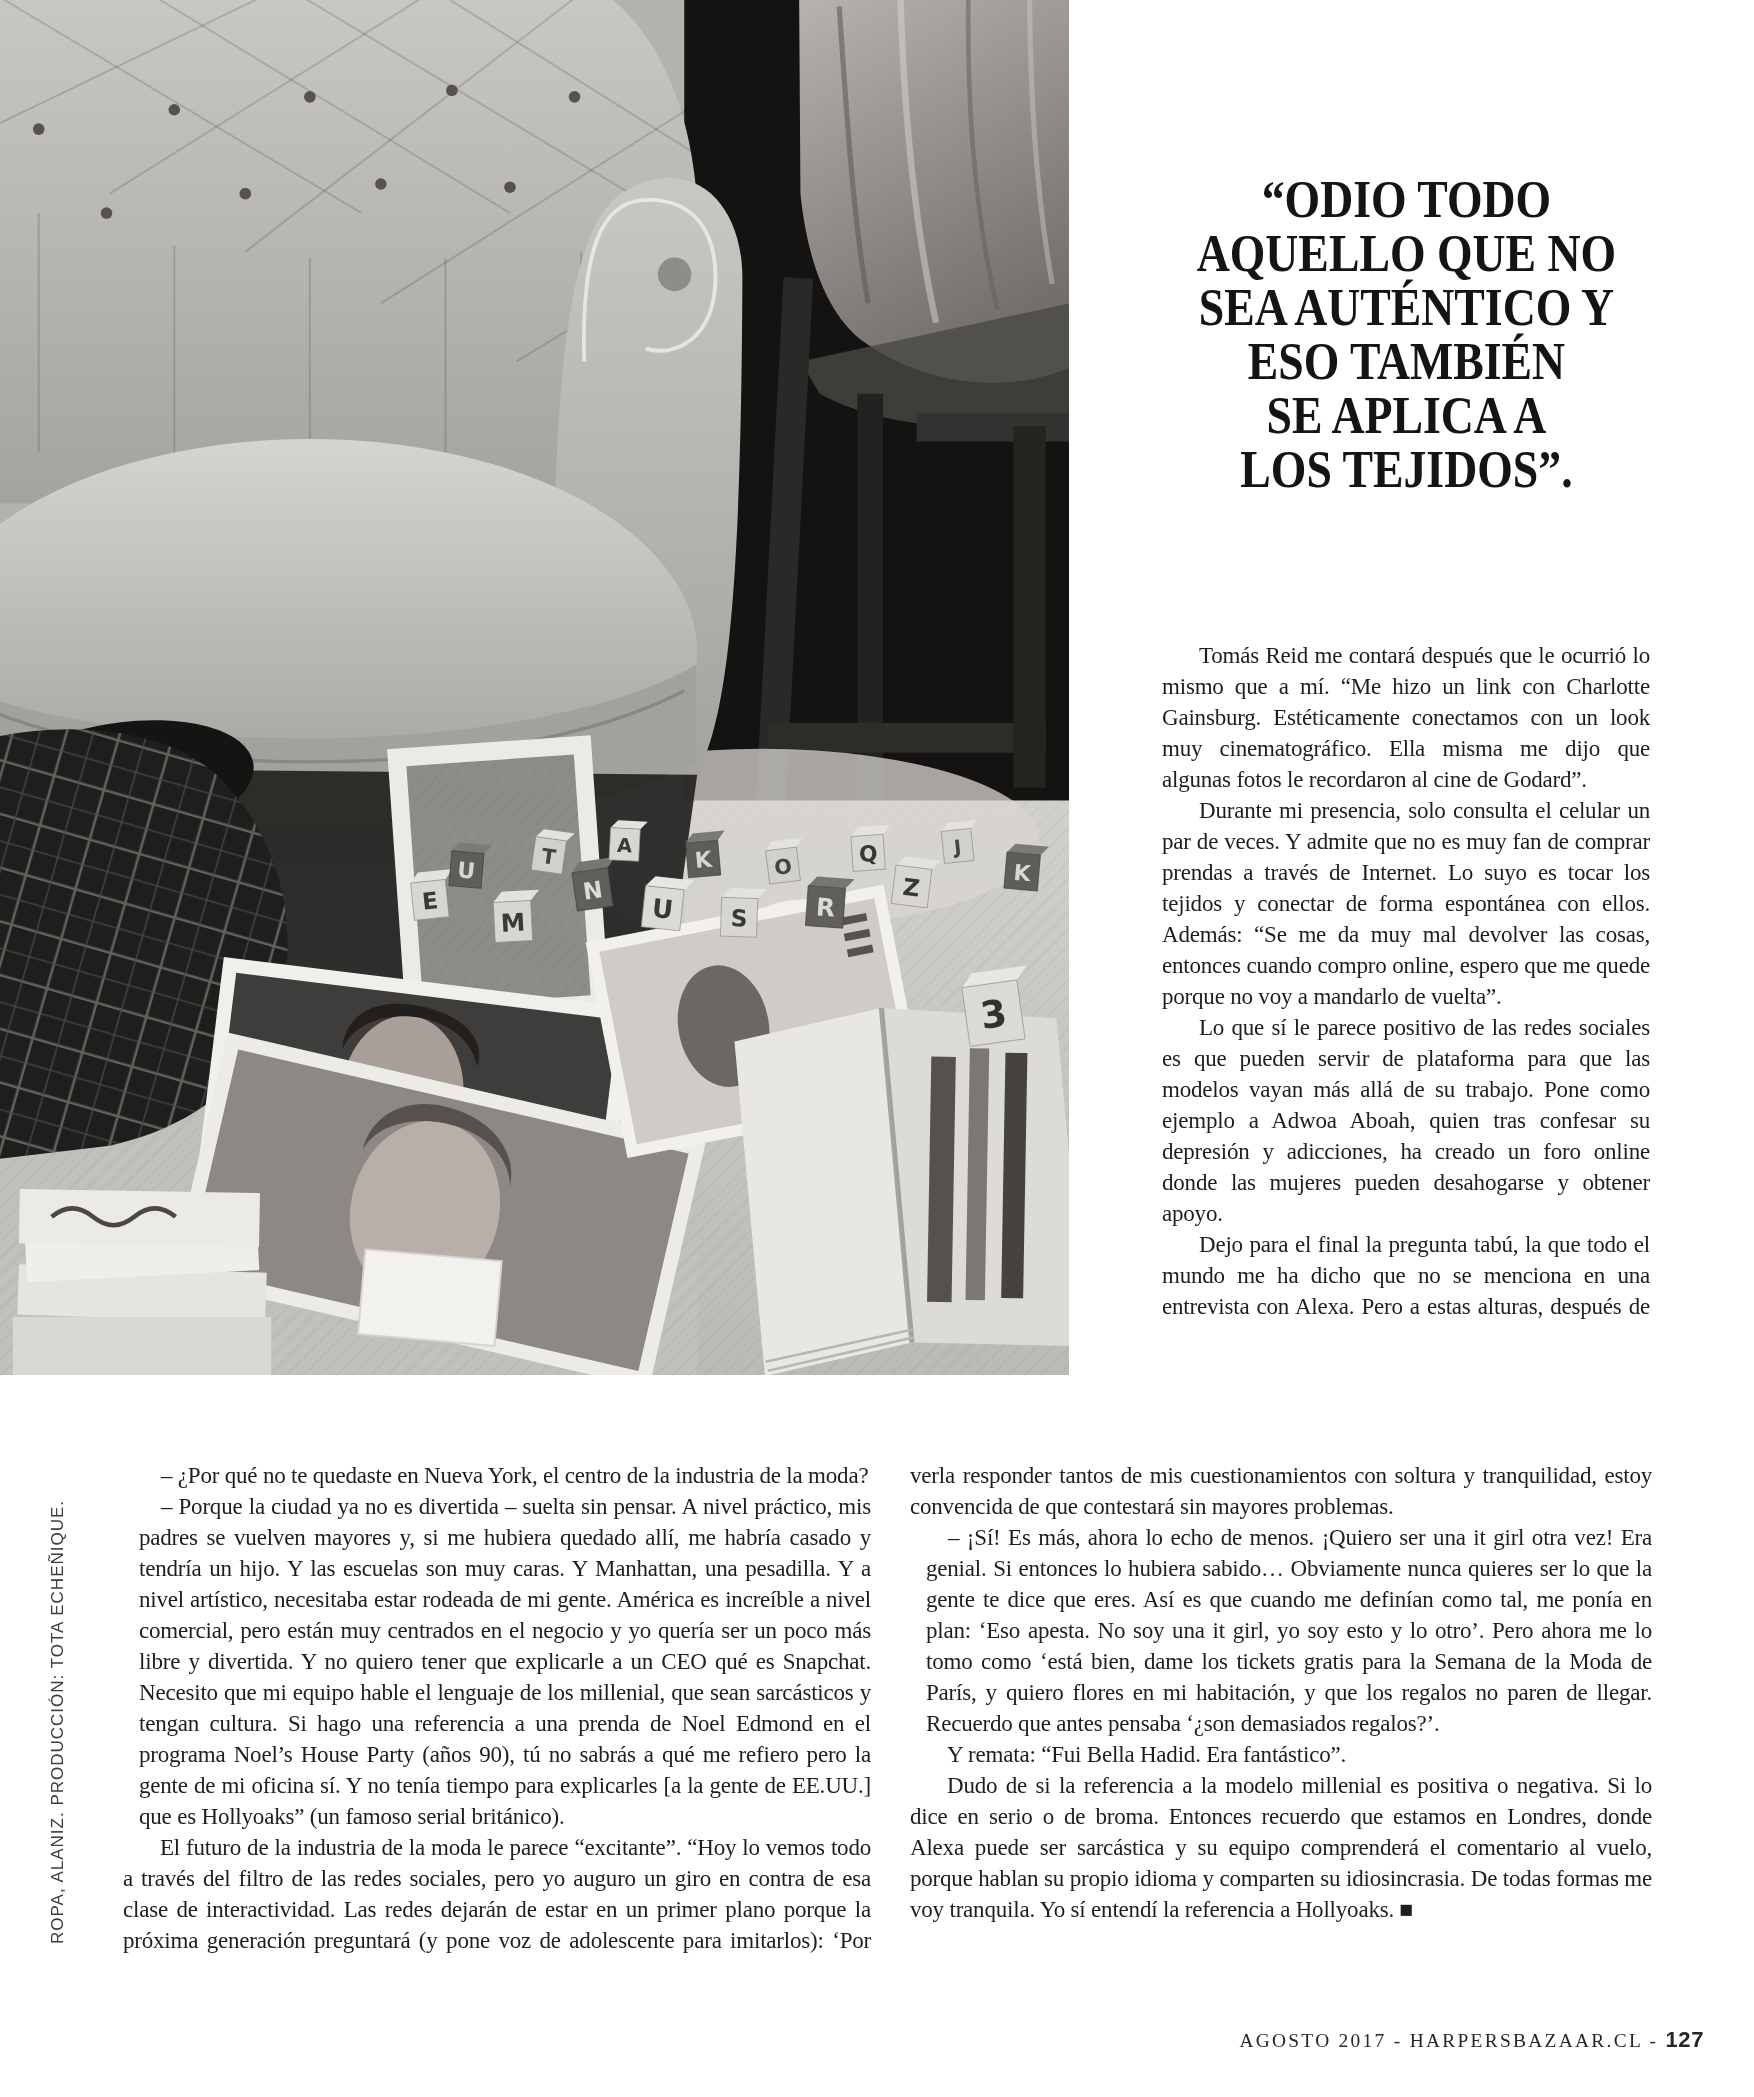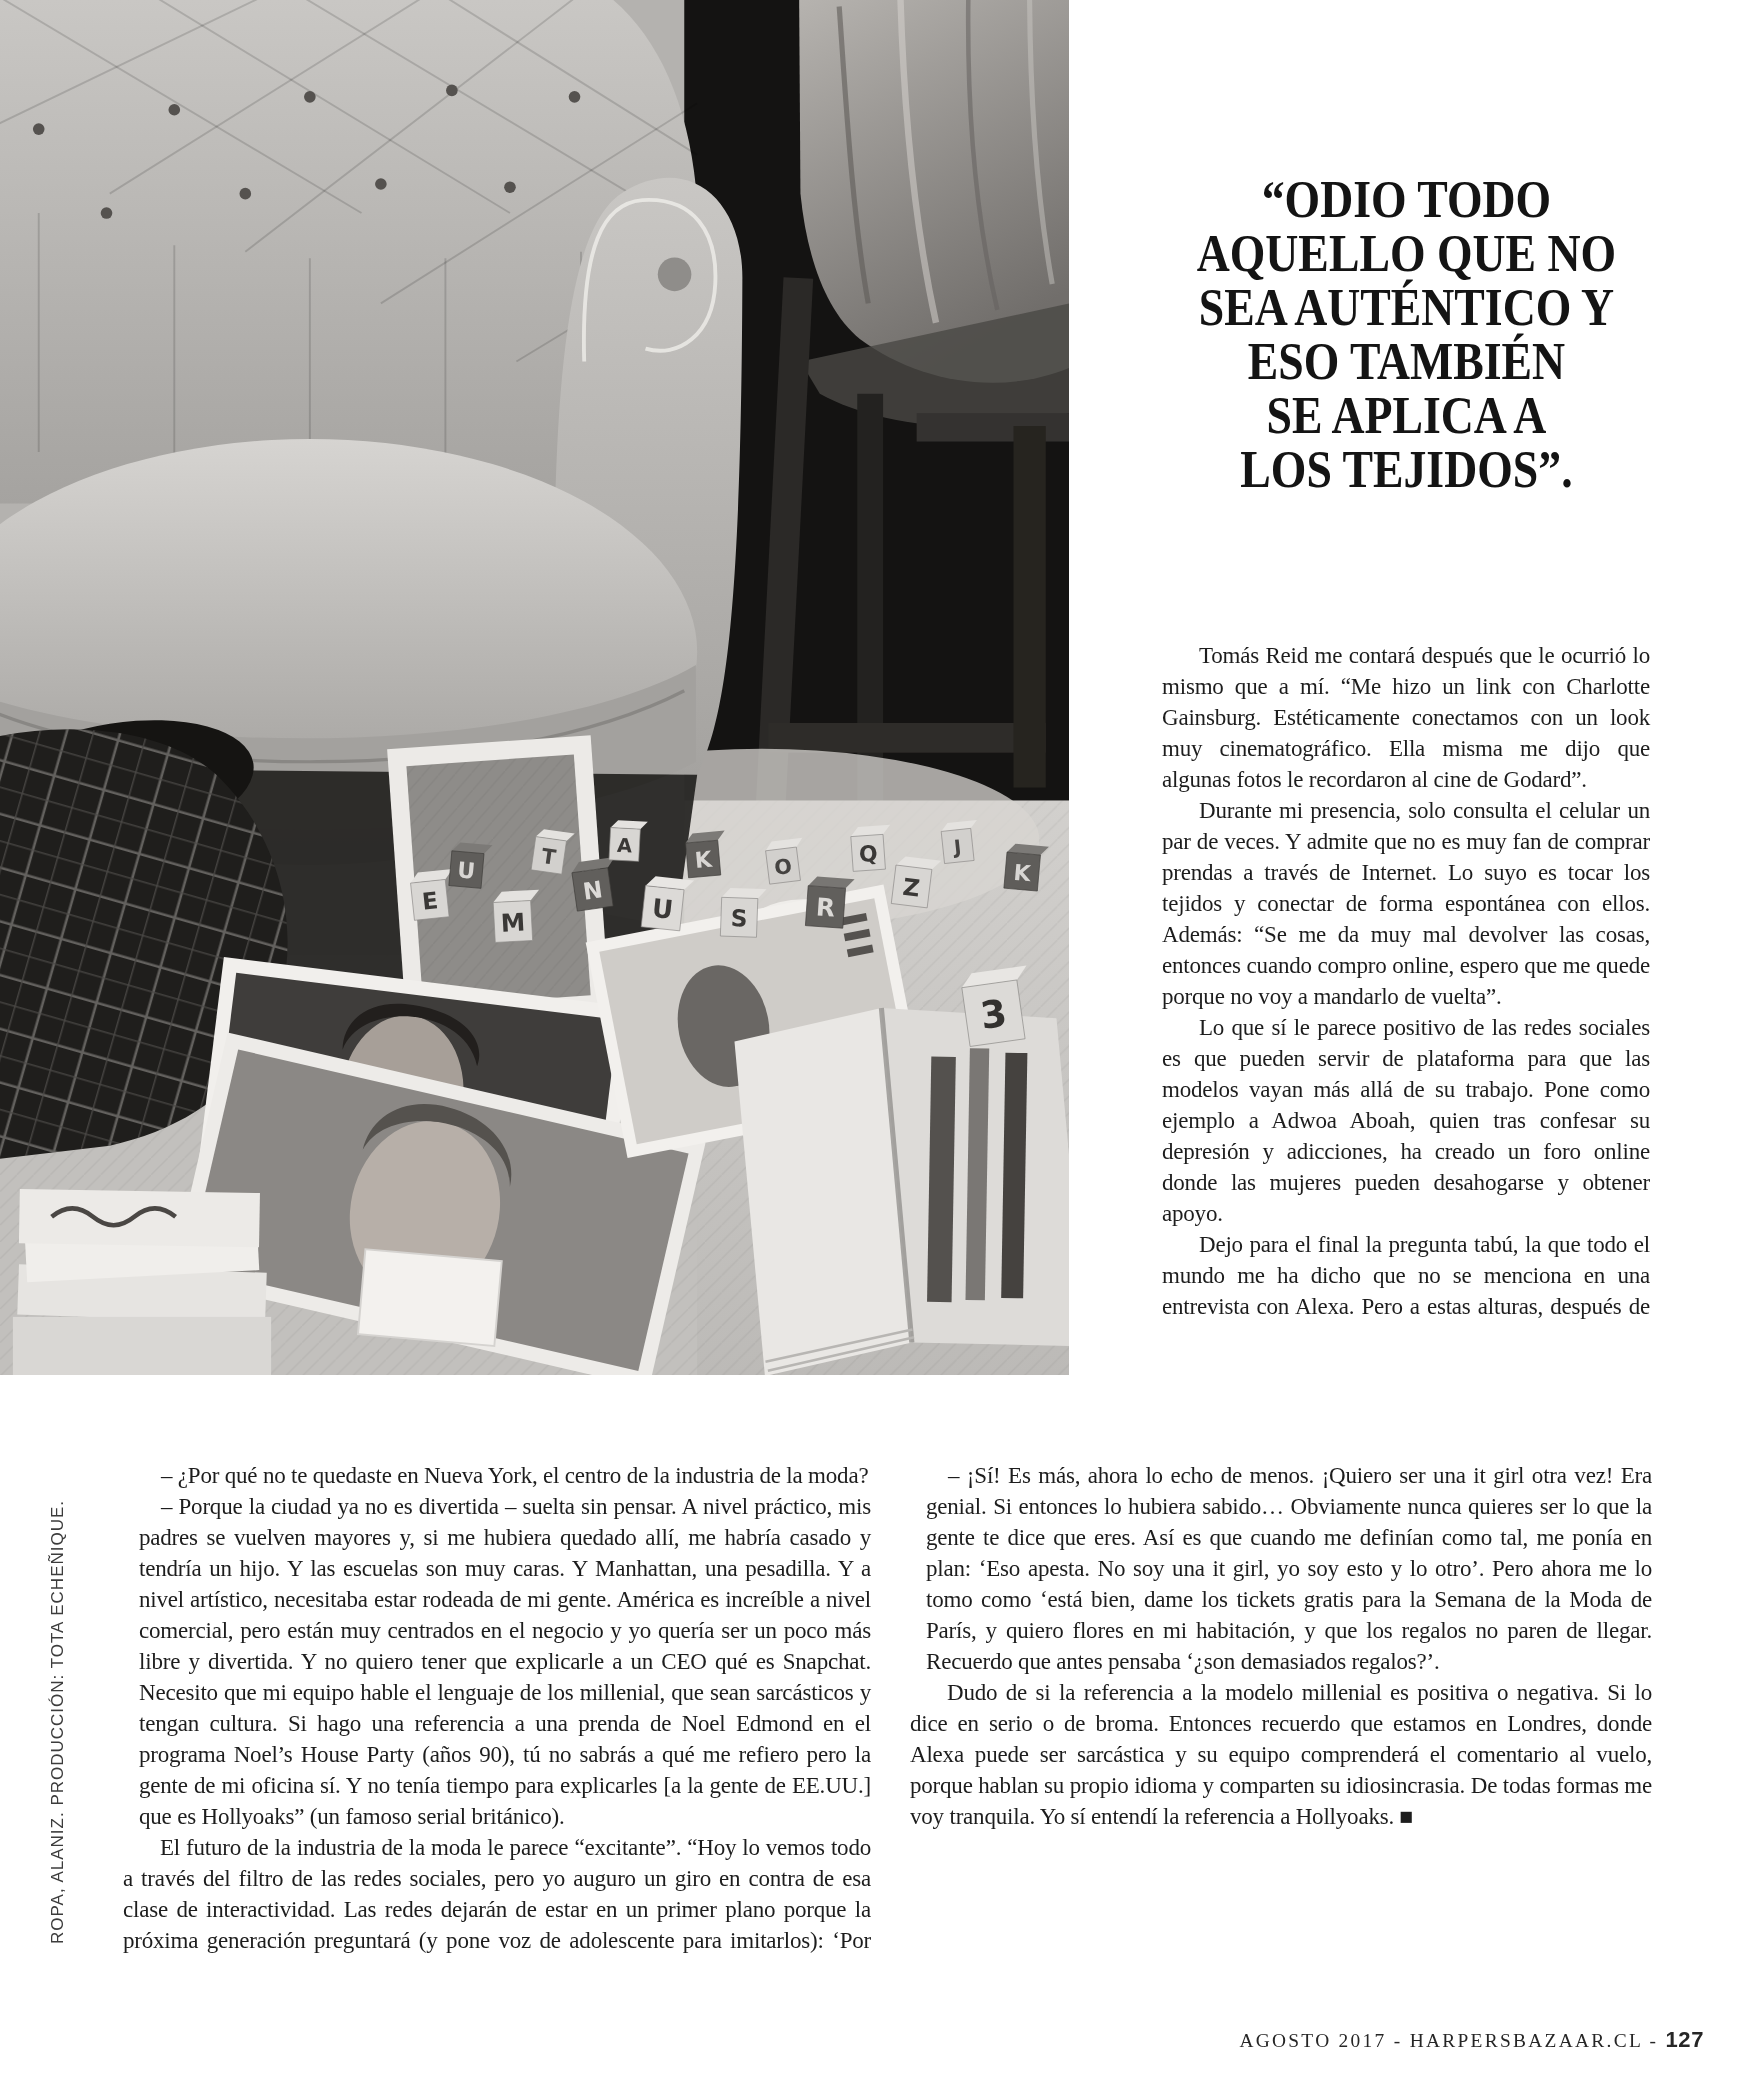--- a/index.html
+++ b/index.html
@@ -280,21 +280,23 @@
     <p class="para ind cont">Dejo para el final la pregunta tabú, la que todo el mundo me ha dicho que no se menciona en una entrevista con Alexa. Pero a estas alturas, después de</p>
   </div>
 
   <div class="col col-bl">
     <p class="para dlg">– ¿Por qué no te quedaste en Nueva York, el centro de la industria de la moda?</p>
     <p class="para dlg">– Porque la ciudad ya no es divertida – suelta sin pensar. A nivel práctico, mis padres se vuelven mayores y, si me hubiera quedado allí, me habría casado y tendría un hijo. Y las escuelas son muy caras. Y Manhattan, una pesadilla. Y a nivel artístico, necesitaba estar rodeada de mi gente. América es increíble a nivel comercial, pero están muy centrados en el negocio y yo quería ser un poco más libre y divertida. Y no quiero tener que explicarle a un CEO qué es Snapchat. Necesito que mi equipo hable el lenguaje de los millenial, que sean sarcásticos y tengan cultura. Si hago una referencia a una prenda de Noel Edmond en el programa Noel’s House Party (años 90), tú no sabrás a qué me refiero pero la gente de mi oficina sí. Y no tenía tiempo para explicarles [a la gente de EE.UU.] que es Hollyoaks” (un famoso serial británico).</p>
     <p class="para ind cont">El futuro de la industria de la moda le parece “excitante”. “Hoy lo vemos todo a través del filtro de las redes sociales, pero yo auguro un giro en contra de esa clase de interactividad. Las redes dejarán de estar en un primer plano porque la próxima generación preguntará (y pone voz de adolescente para imitarlos): ‘Por</p>
   </div>
 
   <div class="col col-br">
+    <p class="para">verla responder tantos de mis cuestionamientos con soltura y tranquilidad, estoy convencida de que contestará sin mayores problemas.</p>
     <p class="para dlg">– ¡Sí! Es más, ahora lo echo de menos. ¡Quiero ser una it girl otra vez! Era genial. Si entonces lo hubiera sabido… Obviamente nunca quieres ser lo que la gente te dice que eres. Así es que cuando me definían como tal, me ponía en plan: ‘Eso apesta. No soy una it girl, yo soy esto y lo otro’. Pero ahora me lo tomo como ‘está bien, dame los tickets gratis para la Semana de la Moda de París, y quiero flores en mi habitación, y que los regalos no paren de llegar. Recuerdo que antes pensaba ‘¿son demasiados regalos?’.</p>
+    <p class="para ind">Y remata: “Fui Bella Hadid. Era fantástico”.</p>
     <p class="para ind">Dudo de si la referencia a la modelo millenial es positiva o negativa. Si lo dice en serio o de broma. Entonces recuerdo que estamos en Londres, donde Alexa puede ser sarcástica y su equipo comprenderá el comentario al vuelo, porque hablan su propio idioma y comparten su idiosincrasia. De todas formas me voy tranquila. Yo sí entendí la referencia a Hollyoaks. ■</p>
   </div>
 
   <div class="credit">ROPA, ALANIZ. PRODUCCIÓN: TOTA ECHEÑIQUE.</div>
 
   <div class="footer">
     <span>AGOSTO 2017</span>
     <span>-</span>
     <span>HARPERSBAZAAR.CL</span>
     <span>-</span>

